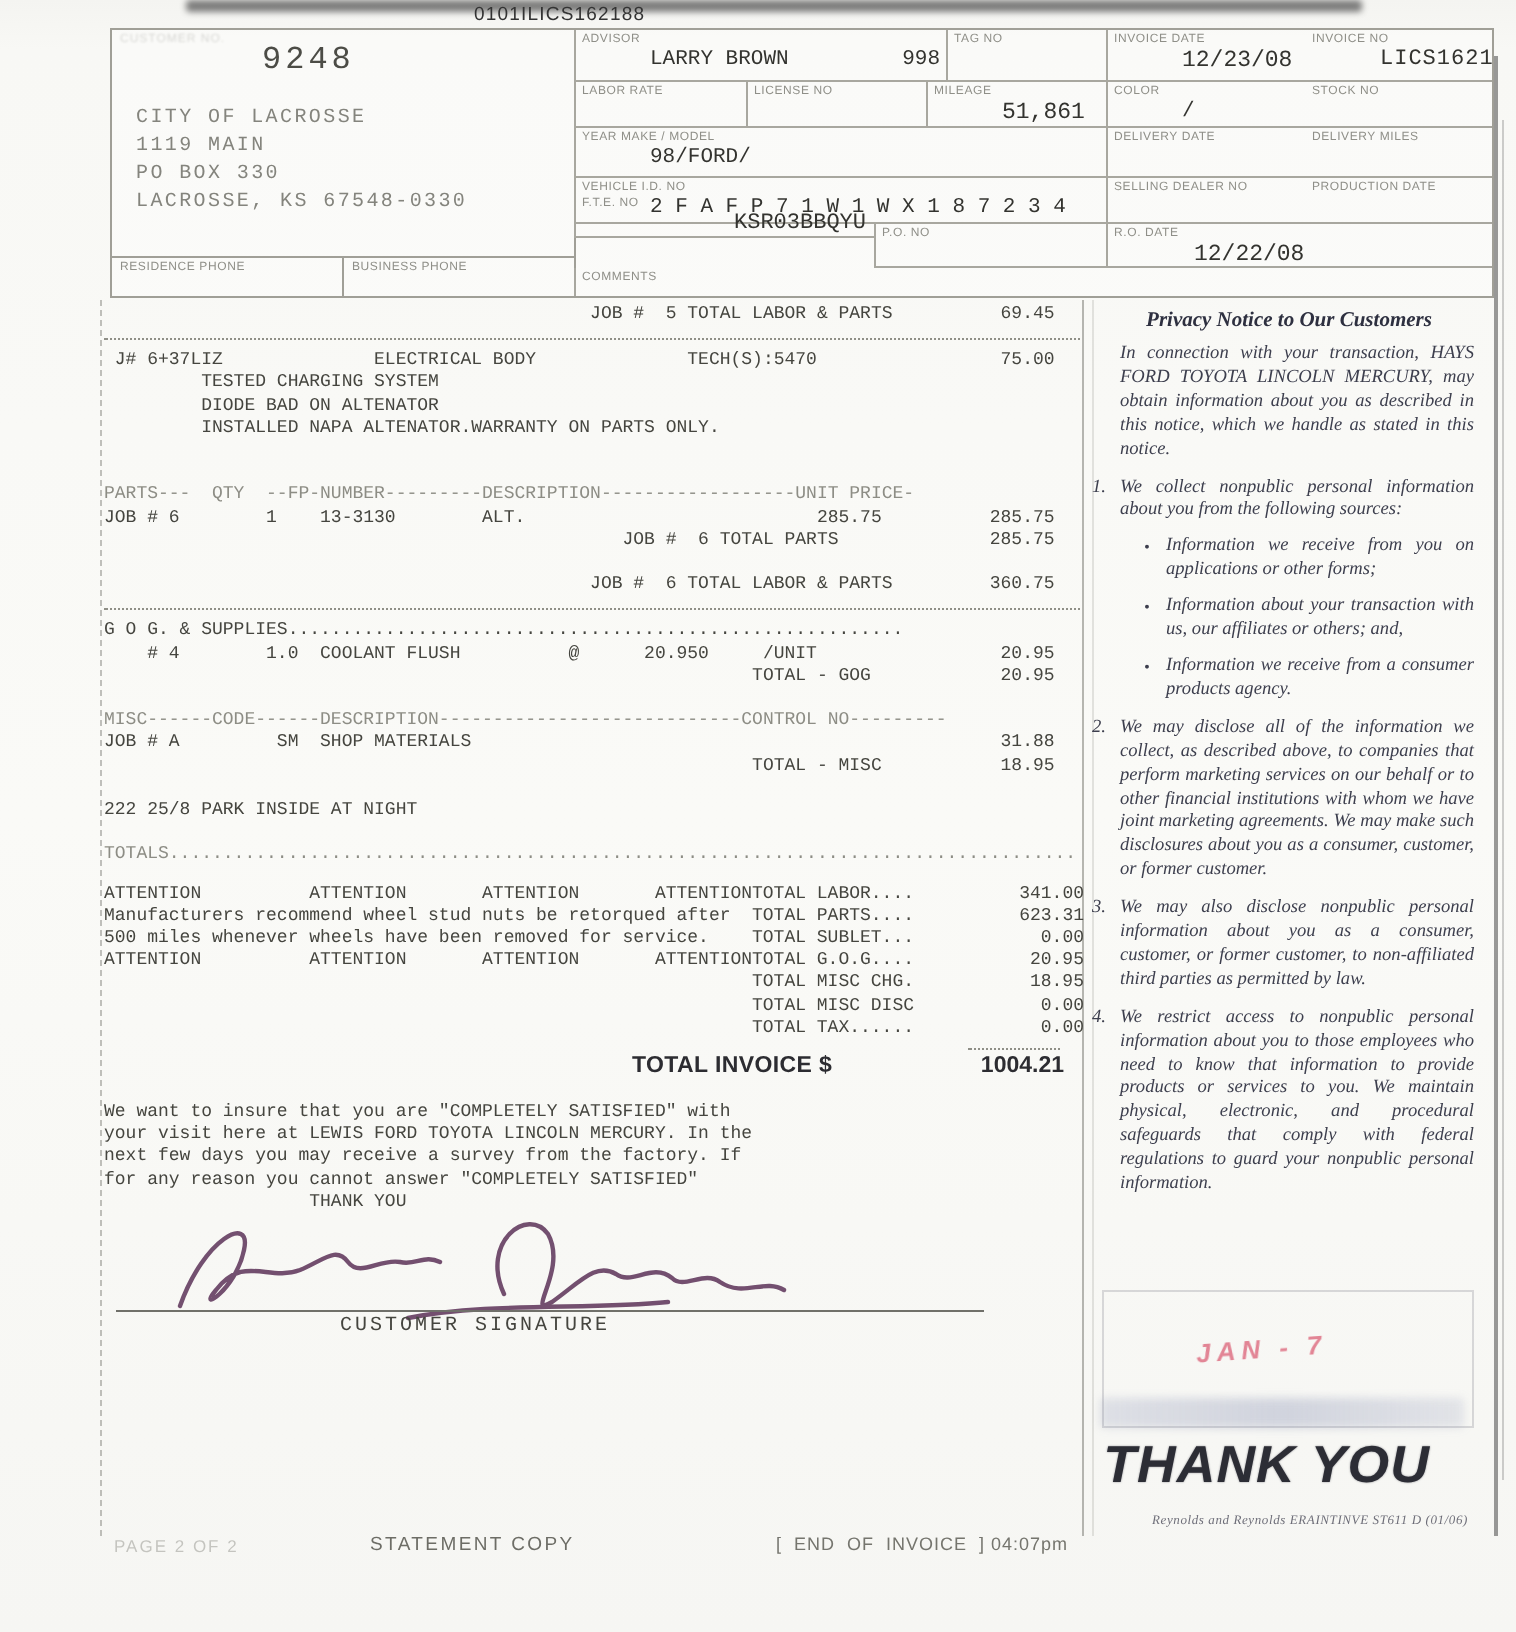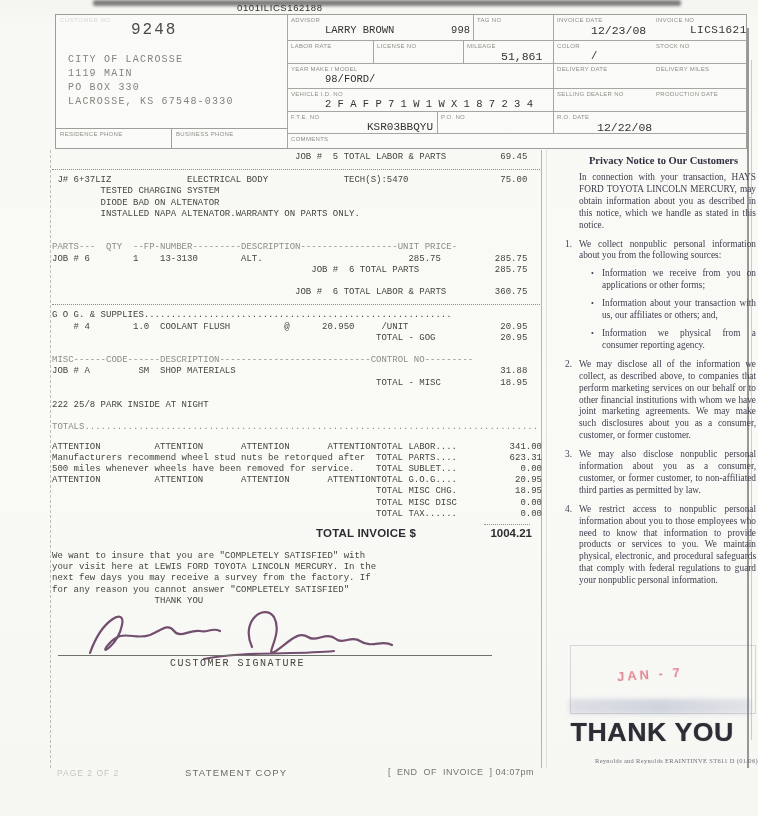--- a/index.html
+++ b/index.html
@@ -50,21 +50,21 @@
   .grand .gl{font-size:11.5px;letter-spacing:.2px;}
   .grand .gv{font-size:11.5px;}
   .closing{margin-top:12px;}
 
   .sig-area{position:relative;height:60px;margin-top:4px;}
   .sig-line{position:absolute;left:6px;width:434px;top:44px;border-top:1.5px solid #70706a;}
   .sig-label{position:absolute;left:118px;top:47px;font-family:"Liberation Mono","DejaVu Sans Mono",monospace;font-size:10px;letter-spacing:1.5px;color:#45453f;}
   .sig-svg{position:absolute;left:28px;top:-12px;}
 
   
-  .sidebar{position:absolute;left:565px;top:153px;width:193px;height:660px;font-family:"Liberation Serif","DejaVu Serif",serif;color:#3d3f4e;}
+  .sidebar{position:absolute;left:546px;top:153px;width:193px;height:660px;font-family:"Liberation Serif","DejaVu Serif",serif;color:#3d3f4e;font-style:italic;}
   .ptitle{font-weight:bold;font-size:10.5px;text-align:center;color:#2e3040;margin:2px 6px 6px 10px;}
   .pintro{font-size:9.3px;line-height:11.9px;text-align:justify;margin-left:14px;margin-right:2px;}
   .pitem{display:flex;margin-top:7px;font-size:9.3px;line-height:11.9px;}
   .pnum{width:14px;flex:none;}
   .ptext{flex:1;text-align:justify;padding-right:2px;}
   .bul{display:flex;margin:6px 2px 0 26px;font-size:9.3px;line-height:11.9px;}
   .bmark{width:11px;flex:none;font-size:8px;}
   .btext{flex:1;text-align:justify;}
 
   .stampbox{position:absolute;left:5px;top:492px;width:184px;height:67px;border:1px solid rgba(140,140,150,.3);}
@@ -154,21 +154,21 @@
       <span class="lbl">VEHICLE I.D. NO</span>
         <span class="val">2 F A F P 7 1 W 1 W X 1 8 7 2 3 4</span>
     </div>
     <div class="cell" style="left:497px;top:74px;width:100px;height:23px;">
       <span class="lbl">SELLING DEALER NO</span>
     </div>
     <div class="cell" style="left:597px;top:74px;width:93px;height:23px;border-left:none;">
       <span class="lbl">PRODUCTION DATE</span>
     </div>
 
-    <div class="cell" style="left:231px;top:97px;width:150px;height:22px;">
+    <div class="cell" style="left:231px;top:82px;width:150px;height:22px;">
       <span class="lbl">F.T.E. NO</span>
         <span class="val" style="padding-left:42px;font-size:11px;">KSR03BBQYU</span>
     </div>
     <div class="cell" style="left:381px;top:97px;width:116px;height:22px;">
       <span class="lbl">P.O. NO</span>
     </div>
     <div class="cell" style="left:497px;top:97px;width:100px;height:22px;">
       <span class="lbl">R.O. DATE</span>
         <span class="val" style="font-size:11.5px;padding-left:6px;">12/22/08</span>
     </div>
@@ -289,21 +289,21 @@
     <div class="bul">
         <span class="bmark">•</span>
         <span class="btext">Information we receive from you on applications or other forms;</span>
       </div>
     <div class="bul">
         <span class="bmark">•</span>
         <span class="btext">Information about your transaction with us, our affiliates or others; and,</span>
       </div>
     <div class="bul">
         <span class="bmark">•</span>
-        <span class="btext">Information we physical from a consumer reporting agency.</span>
+        <span class="btext">Information we receive from a consumer products agency.</span>
       </div>
 
     <div class="pitem">
       <span class="pnum">2.</span>
       <span class="ptext">We may disclose all of the information we collect, as described above, to companies that perform marketing services on our behalf or to other financial institutions with whom we have joint marketing agreements. We may make such disclosures about you as a consumer, customer, or former customer.</span>
     </div>
     <div class="pitem">
       <span class="pnum">3.</span>
       <span class="ptext">We may also disclose nonpublic personal information about you as a consumer, customer, or former customer, to non-affiliated third parties as permitted by law.</span>
     </div>

